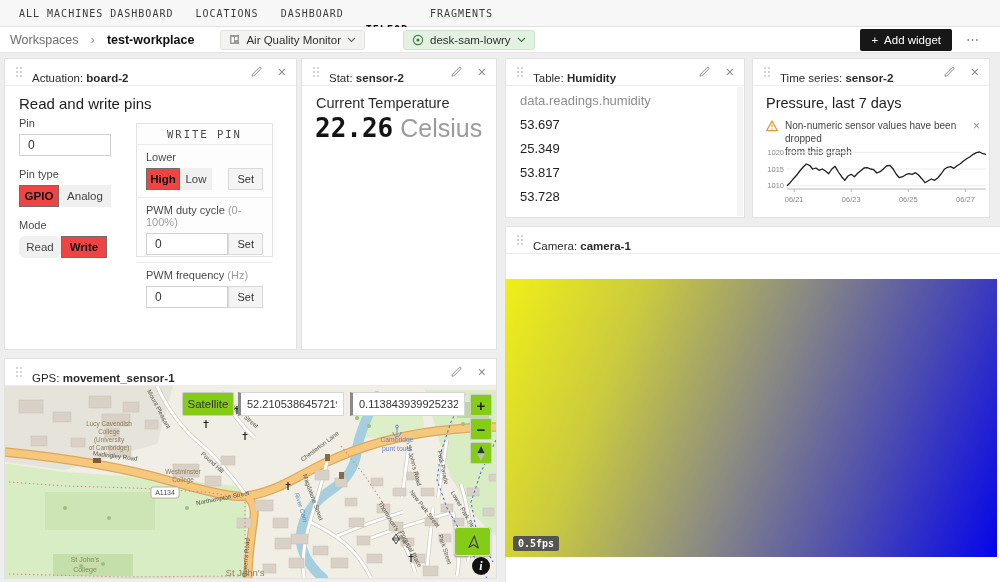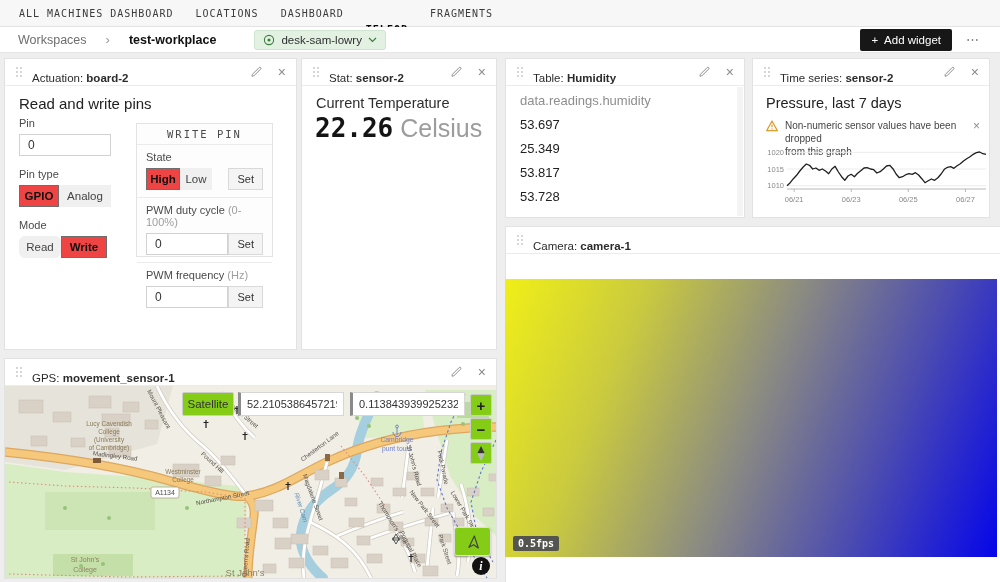--- a/index.html
+++ b/index.html
@@ -11,21 +11,21 @@
             background:#f7f7f7; border-bottom:1px solid #e3e3e3;
             display:flex; align-items:center; padding-left:8px; }
   .topnav .nav-item { font-family:"DejaVu Sans Mono", monospace; font-size:10px;
             letter-spacing:1px; color:#3b3b3b; padding:0 11px; cursor:pointer; }
   .topnav .nav-item.active { color:#0a0a0a; font-weight:bold;margin-top:32px; }
 
   
   .toolbar { position:absolute; left:0; top:27px; width:1000px; height:26px;
              background:#ffffff; border-bottom:1px solid #e6e6e6;
              display:flex; align-items:center; padding:0 10px; }
-  .crumb { display:flex; align-items:center; gap:19px; margin-left:8px; }
+  .crumb { display:flex; align-items:center; gap:12px; margin-left:0; }
   .crumb .root { font-size:12.5px; color:#6e6e6e; }
   .crumb .sep { font-size:13px; color:#9a9a9a; }
   .crumb .cur { font-size:12.5px; color:#111; font-weight:bold; }
   .pill { display:flex; align-items:center; gap:6px; height:20px; padding:0 8px;
           border-radius:3px; font-size:11.5px; color:#2f2f2f; cursor:pointer; }
   .pill.ws { background:#f3f3f2; border:1px solid #e1e1e0; margin-left:26px; }
   .pill.machine { background:#e3f1e3; border:1px solid #cfe4cf; margin-left:38px; }
   .spacer { flex:1; }
   .add-widget { display:flex; align-items:center; gap:6px; background:#171717;
           color:#fff; font-size:11.5px; height:22px; padding:0 11px; border-radius:2px;
@@ -135,20 +135,31 @@
   <span class="nav-item active">TELEOP</span>
   <span class="nav-item">FRAGMENTS</span>
 </div>
 
 <div class="toolbar">
   <div class="crumb">
     <span class="root">Workspaces</span>
     <span class="sep">›</span>
     <span class="cur">test-workplace</span>
   </div>
+  <div class="pill ws">
+    <svg width="11" height="11" viewBox="0 0 11 11">
+      <rect x="1" y="1" width="9" height="9" fill="#9a9a9a"></rect>
+        <rect x="2.5" y="3" width="2.5" height="5.5" fill="#fff"></rect>
+        <rect x="6" y="3" width="2.5" height="3" fill="#fff"></rect>
+    </svg>
+    <span>Air Quality Monitor</span>
+    <svg width="9" height="6" viewBox="0 0 9 6">
+      <polyline points="1,1 4.5,4.5 8,1" fill="none" stroke="#6e6e6e" stroke-width="1.2"></polyline>
+    </svg>
+  </div>
   <div class="pill machine">
     <svg width="12" height="12" viewBox="0 0 12 12">
       <circle cx="6" cy="6" r="4.6" fill="none" stroke="#3d7d3f" stroke-width="1.1"></circle>
       <circle cx="6" cy="6" r="1.6" fill="#3d7d3f"></circle>
     </svg>
     <span>desk-sam-lowry</span>
     <svg width="9" height="6" viewBox="0 0 9 6">
       <polyline points="1,1 4.5,4.5 8,1" fill="none" stroke="#3d7d3f" stroke-width="1.2"></polyline>
     </svg>
   </div>
@@ -195,21 +206,21 @@
     <div class="fld-label" style="margin-top:12px;">Mode</div>
     <div class="seg" style="margin-top:5px;">
       <div class="seg-btn" style="width:42px;border-radius:6px;">Read</div>
       <div class="seg-btn sel" style="width:46px;">Write</div>
     </div>
   </div>
 
   <div class="write-pin">
     <div class="wp-title">WRITE PIN</div>
     <div class="wp-section">
-      <div class="fld-label">State</div>
+      <div class="fld-label">Lower</div>
       <div class="wp-row">
         <div class="seg">
           <div class="seg-btn sel" style="width:34px;">High</div>
           <div class="seg-btn" style="width:32px;">Low</div>
         </div>
         <div class="set-btn">Set</div>
       </div>
     </div>
     <div class="wp-section wp-divider">
       <div class="fld-label"><span>PWM duty cycle</span> <span class="fld-hint">(0-100%)</span></div>

